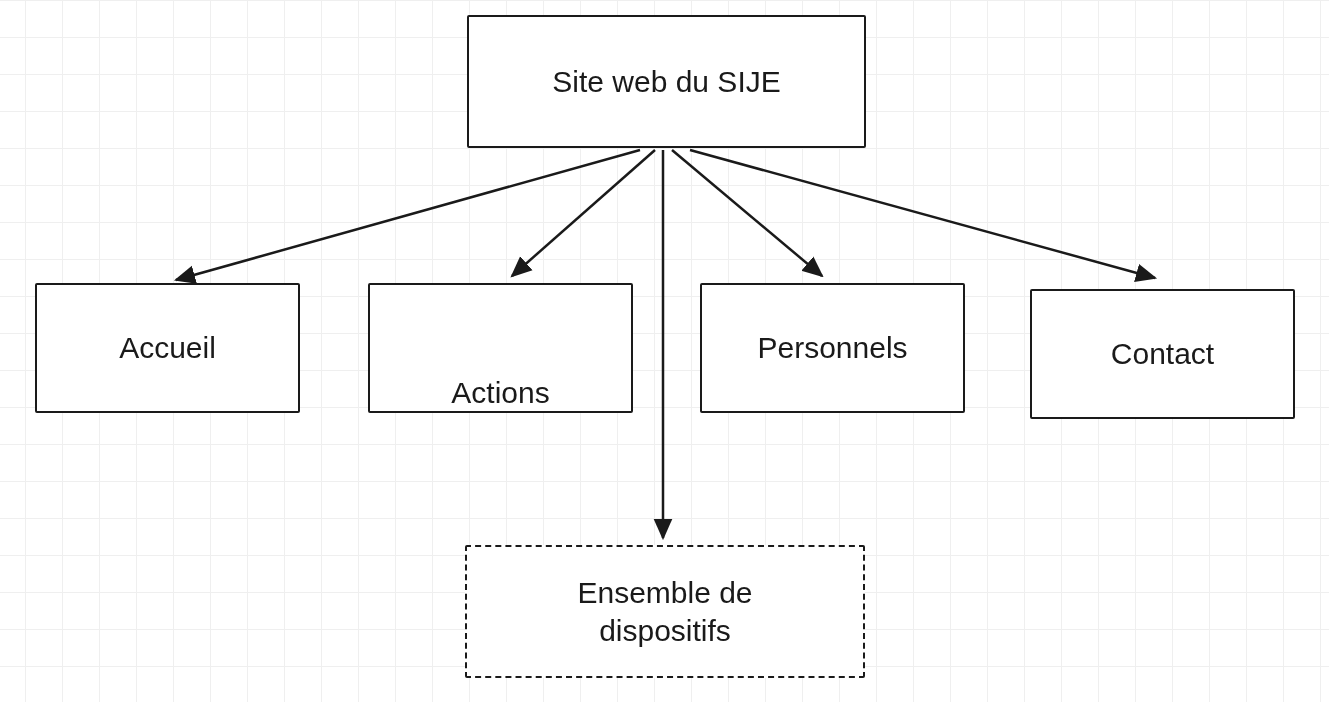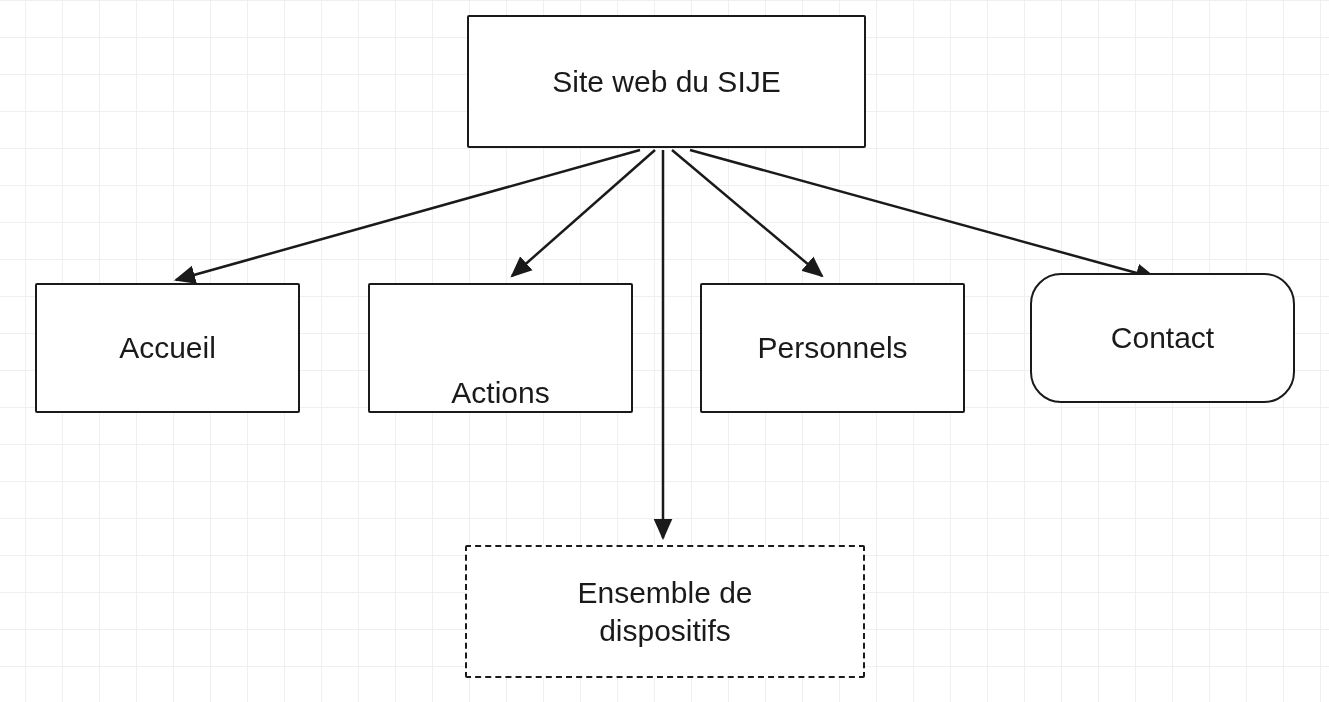--- a/index.html
+++ b/index.html
@@ -47,21 +47,21 @@
   .node .label {
     padding: 0 10px;
   }
   .node.dashed .label {
     max-width: 240px;
   }
   #node-root        { left: 467px; top: 15px;  width: 399px; height: 133px; }
   #node-accueil     { left: 35px;  top: 283px; width: 265px; height: 130px; }
   #node-actions     { left: 368px; top: 283px; width: 265px; height: 130px; align-items: flex-end; }
   #node-personnels  { left: 700px; top: 283px; width: 265px; height: 130px; }
-  #node-contact     { left: 1030px;top: 273px; width: 265px; height: 130px; border-radius: 31px; }
+  #node-contact     { left: 1030px;top: 289px; width: 265px; height: 130px; }
   #node-dispositifs { left: 465px; top: 545px; width: 400px; height: 133px; align-items: center; }
 </style>
 </head>
 <body>
 
 <div class="canvas">
 
   <svg class="connectors" width="1329" height="702" viewBox="0 0 1329 702" xmlns="http://www.w3.org/2000/svg">
     <defs>
       <marker id="arrow" viewBox="0 0 10 10" refX="9" refY="5" markerWidth="8.5" markerHeight="8.5" orient="auto-start-reverse">

